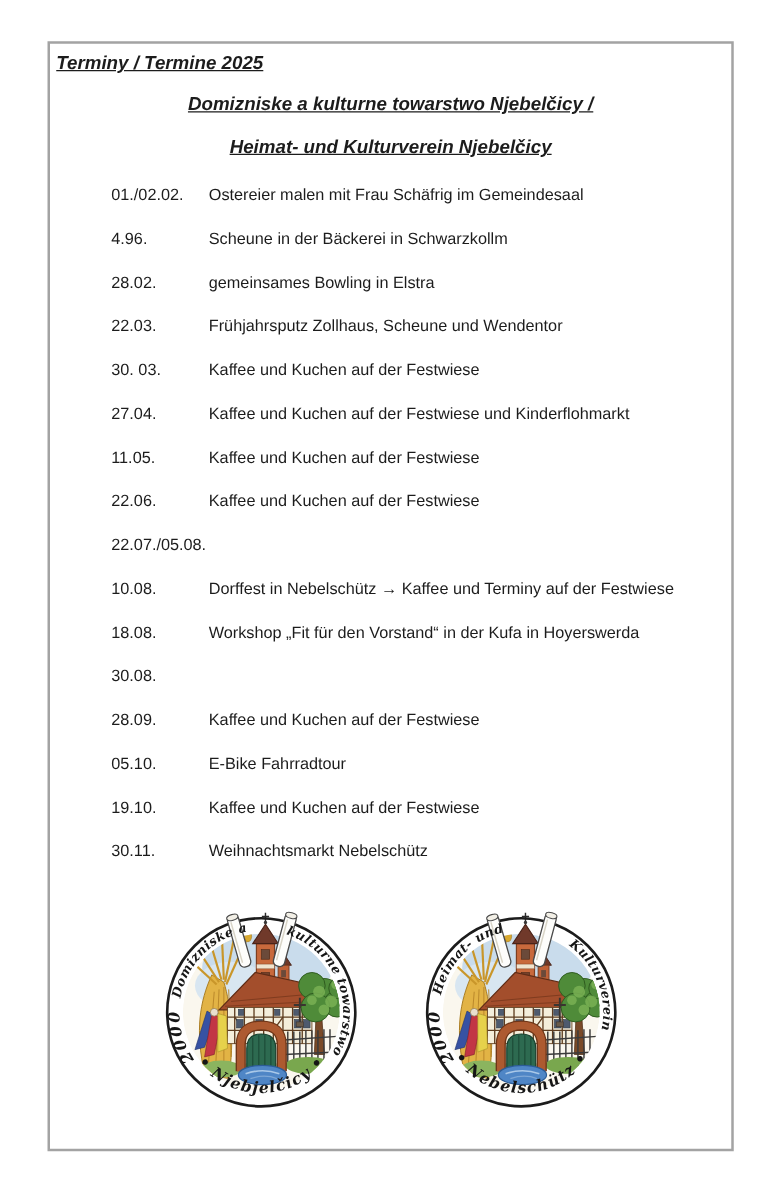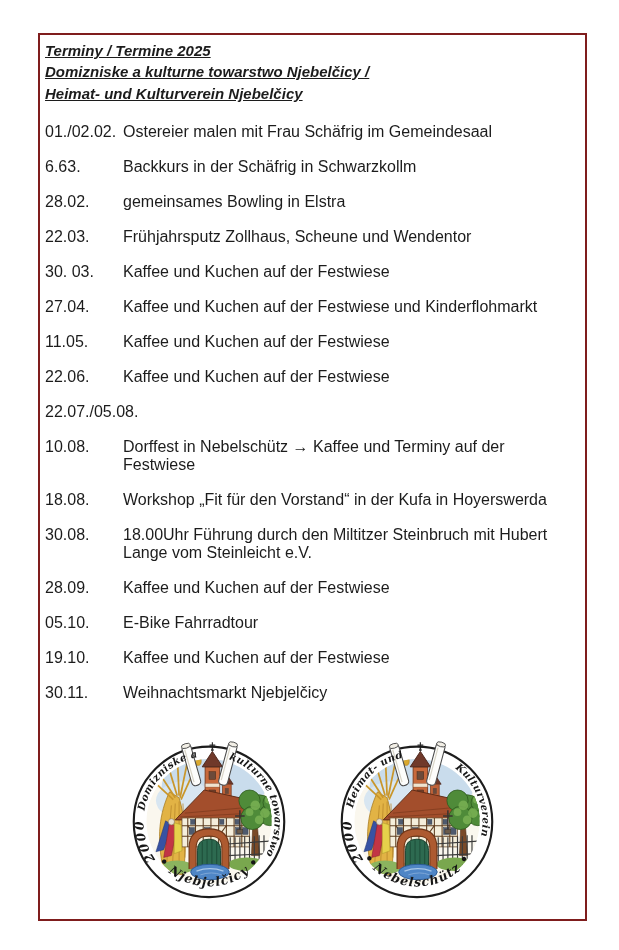--- a/index.html
+++ b/index.html
@@ -4,34 +4,34 @@
 <style>
   html,body { margin:0; padding:0; background:#ffffff; }
   body {
     width:619px; height:950px; position:relative;
     font-family:"Liberation Sans", sans-serif;
     color:#1c1c1c;
     overflow:hidden;
   }
   .frame {
     position:absolute; left:38px; top:33px; width:549px; height:888px;
-    border:2px solid #7f1d1d; box-sizing:border-box;
+    border:2px solid #a3a3a3; box-sizing:border-box;
     padding:5px 5px 0 5px;
   }
   .hdr-title {
     font-size:15px; font-weight:bold; font-style:italic;
     text-decoration:underline; line-height:21px; margin:0;
   }
   .hdr-sub {
     font-size:15px; font-weight:bold; font-style:italic;
-    text-decoration:underline; line-height:22px; margin:0;
-    text-align:left;
+    text-decoration:underline; line-height:22px; margin:12px;
+    text-align:center;
   }
   .events { margin-top:18px; }
-  .row { display:flex; margin-bottom:17px; font-size:16px; line-height:18px; }
+  .row { display:flex; margin-bottom:17px; font-size:13px; line-height:18px;margin-left:44px; }
   .date { flex:0 0 78px; white-space:nowrap; }
   .desc { flex:1 1 auto; max-width:445px; }
   .logos {
     margin-top:26px; display:flex; justify-content:center;
     align-items:flex-start; gap:44px;
   }
   .logo-svg { display:block; }
   .arc-small { font-family:"DejaVu Serif", serif; font-style:italic; font-weight:700;
                font-size:10.5px; letter-spacing:0.4px; fill:#161616; }
   .arc-year  { font-family:"DejaVu Serif", serif; font-style:italic; font-weight:700;
@@ -204,22 +204,22 @@
   <h1 class="hdr-title">Terminy / Termine 2025</h1>
   <div class="hdr-sub">Domizniske a kulturne towarstwo Njebelčicy /</div>
   <div class="hdr-sub">Heimat- und Kulturverein Njebelčicy</div>
 
   <div class="events">
     <div class="row">
         <span class="date">01./02.02.</span>
         <span class="desc">Ostereier malen mit Frau Schäfrig im Gemeindesaal</span>
       </div>
     <div class="row">
-        <span class="date">6.63.</span>
-        <span class="desc">Backkurs in der Schäfrig in Schwarzkollm</span>
+        <span class="date">4.96.</span>
+        <span class="desc">Scheune in der Bäckerei in Schwarzkollm</span>
       </div>
     <div class="row">
         <span class="date">28.02.</span>
         <span class="desc">gemeinsames Bowling in Elstra</span>
       </div>
     <div class="row">
         <span class="date">22.03.</span>
         <span class="desc">Frühjahrsputz Zollhaus, Scheune und Wendentor</span>
       </div>
     <div class="row">
@@ -244,37 +244,36 @@
     <div class="row">
         <span class="date">10.08.</span>
         <span class="desc">Dorffest in Nebelschütz → Kaffee und Terminy auf der Festwiese</span>
       </div>
     <div class="row">
         <span class="date">18.08.</span>
         <span class="desc">Workshop „Fit für den Vorstand“ in der Kufa in Hoyerswerda</span>
       </div>
     <div class="row">
         <span class="date">30.08.</span>
-        <span class="desc">18.00Uhr Führung durch den Miltitzer Steinbruch mit Hubert Lange vom Steinleicht e.V.</span>
       </div>
     <div class="row">
         <span class="date">28.09.</span>
         <span class="desc">Kaffee und Kuchen auf der Festwiese</span>
       </div>
     <div class="row">
         <span class="date">05.10.</span>
         <span class="desc">E-Bike Fahrradtour</span>
       </div>
     <div class="row">
         <span class="date">19.10.</span>
         <span class="desc">Kaffee und Kuchen auf der Festwiese</span>
       </div>
     <div class="row">
         <span class="date">30.11.</span>
-        <span class="desc">Weihnachtsmarkt Njebjelčicy</span>
+        <span class="desc">Weihnachtsmarkt Nebelschütz</span>
       </div>
   </div>
 
   <div class="logos">
     <svg class="logo-svg" viewBox="0 0 170 184" width="164" height="178">
       <use href="#logo-art"></use>
       <text class="arc-year" text-anchor="middle"><textPath href="#arc-left" startOffset="50%">2000</textPath></text>
       <text class="arc-small" text-anchor="middle"><textPath href="#arc-tl" startOffset="50%">Domizniske a</textPath></text>
       <text class="arc-small" text-anchor="middle"><textPath href="#arc-tr" startOffset="50%">kulturne towarstwo</textPath></text>
       <text class="arc-big" text-anchor="middle"><textPath href="#arc-bottom" startOffset="50%">• Njebjelčicy •</textPath></text>

